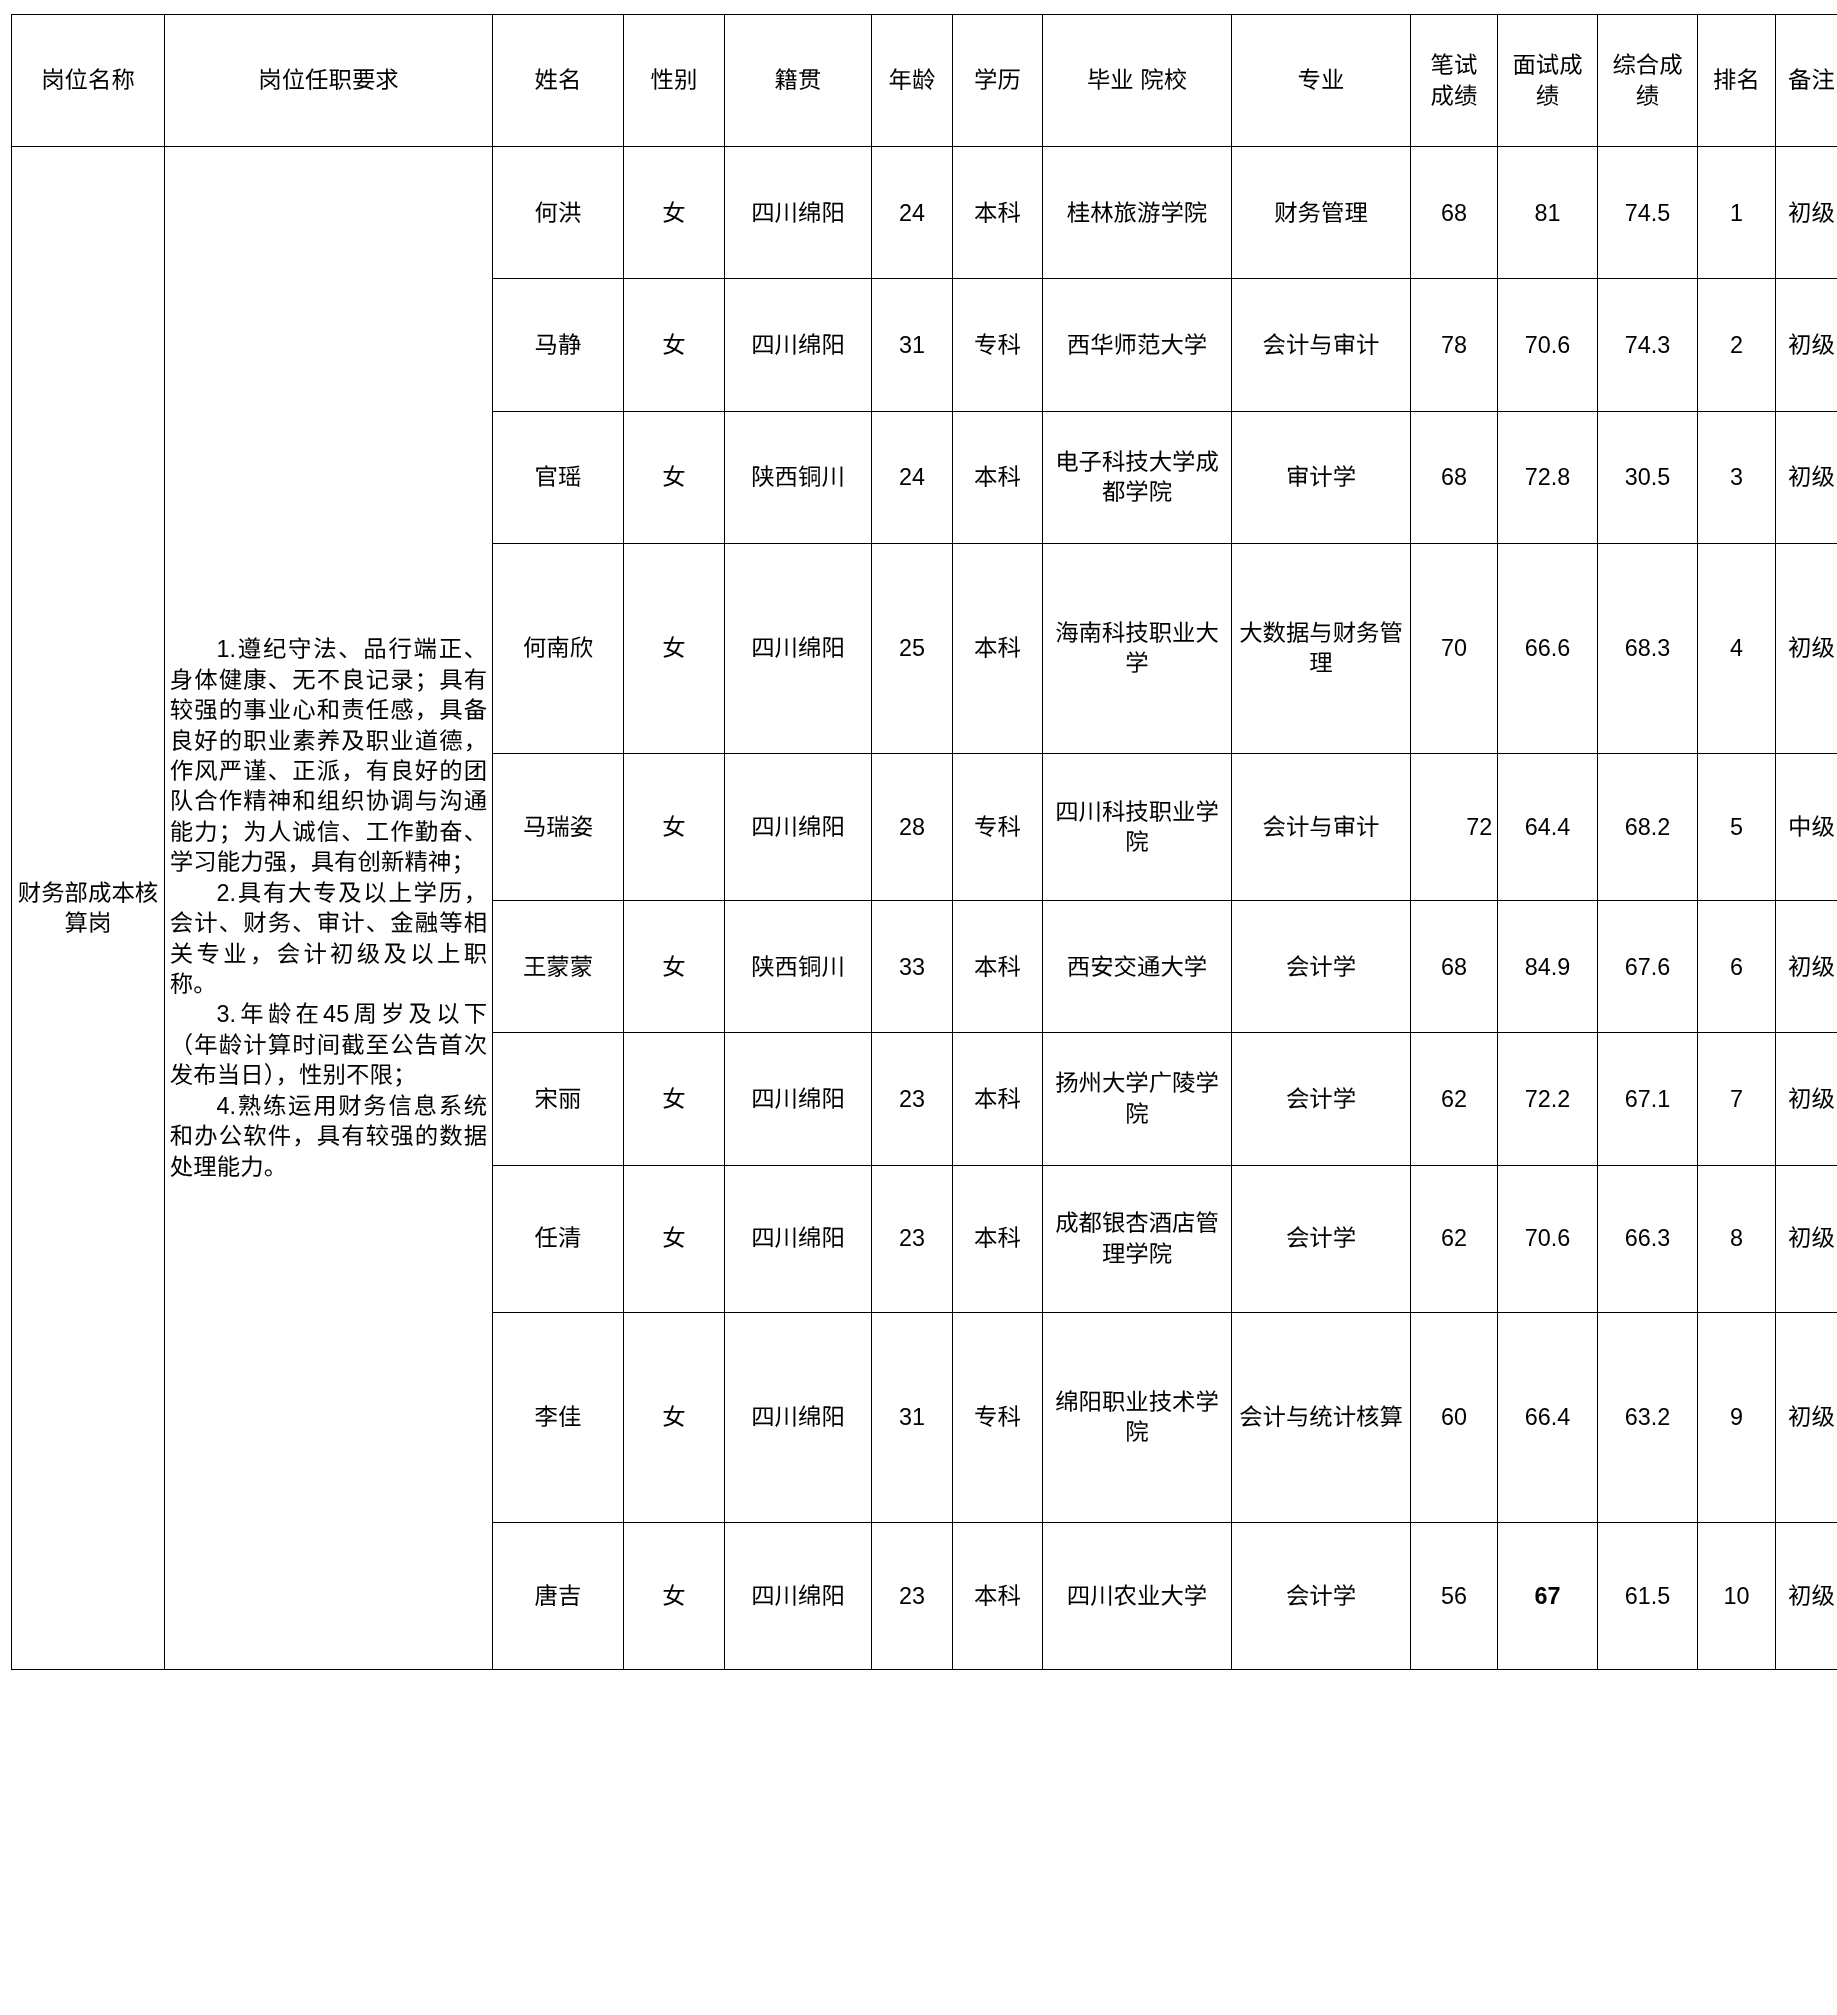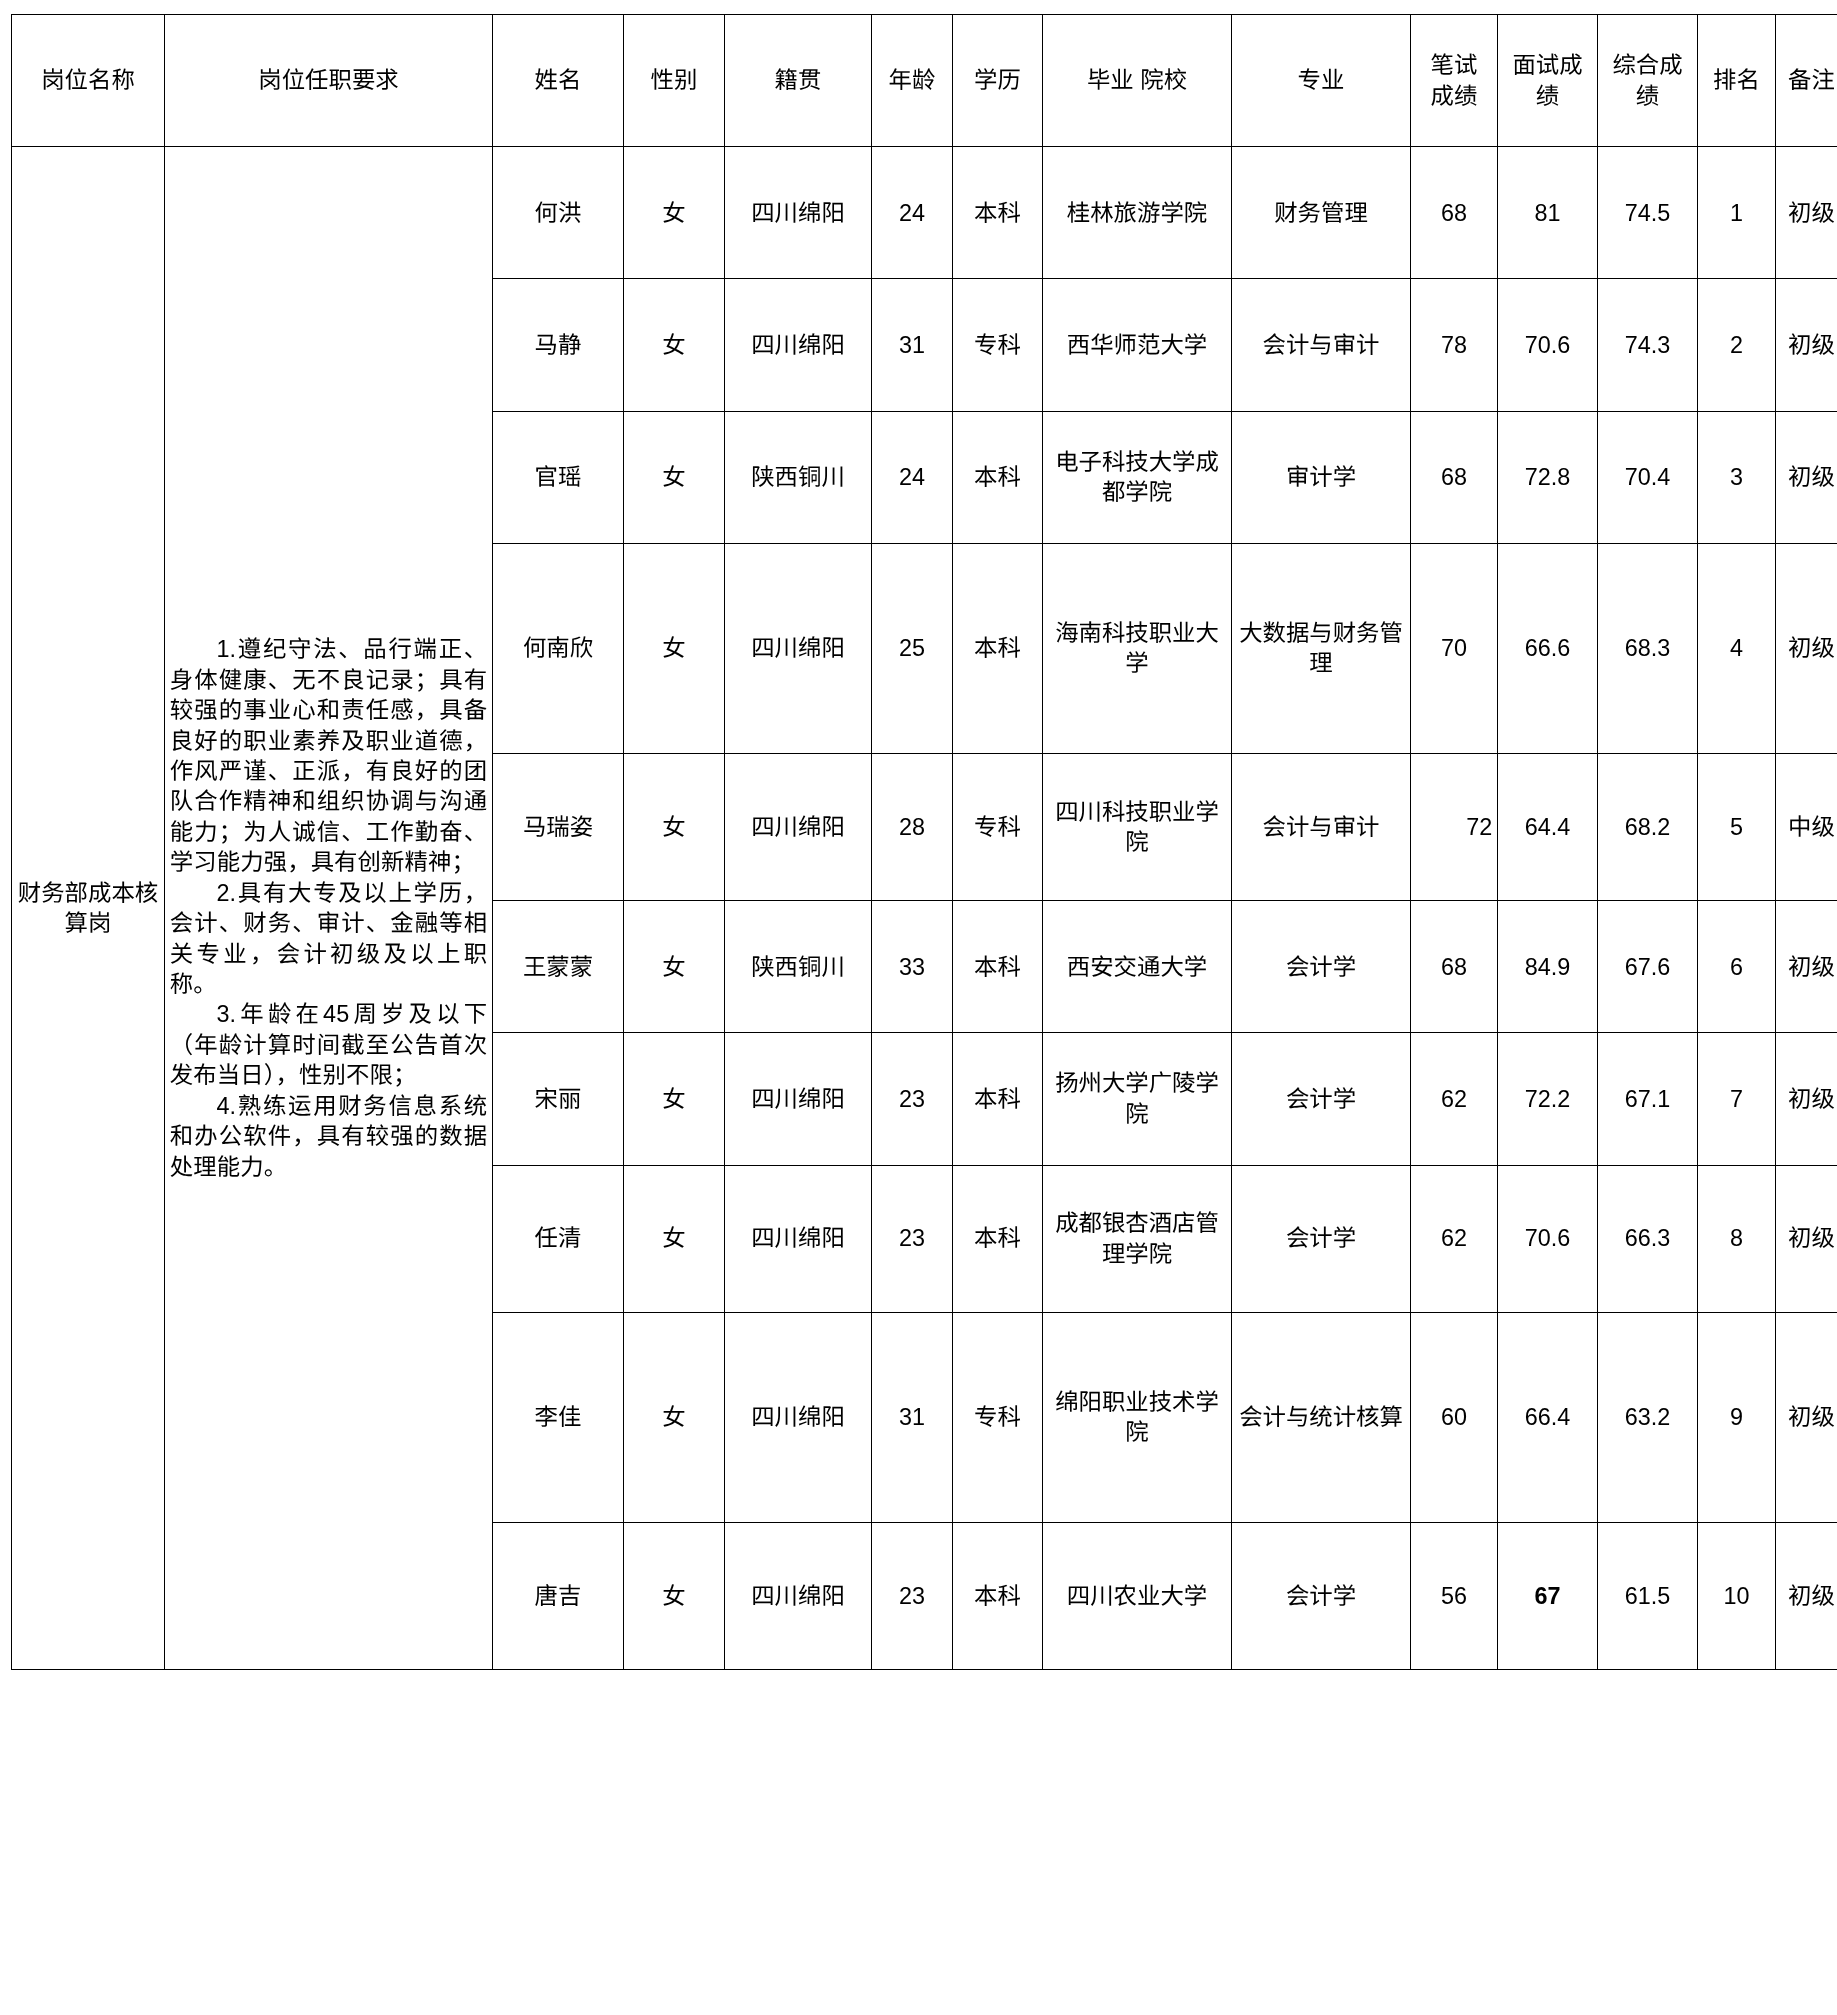--- a/index.html
+++ b/index.html
@@ -171,21 +171,21 @@
         <tr class="data-row">
           <td style="height: 125px;">官瑶</td>
           <td style="height: 125px;">女</td>
           <td style="height: 125px;">陕西铜川</td>
           <td class="num-cell" style="height: 125px;">24</td>
           <td style="height: 125px;">本科</td>
           <td class="school-cell" style="height: 125px;">电子科技大学成都学院</td>
           <td class="major-cell" style="height: 125px;">审计学</td>
           <td class="num-cell" style="height: 125px;">68</td>
           <td class="num-cell" style="height: 125px;">72.8</td>
-          <td class="num-cell" style="height: 125px;">70.4</td>
+          <td class="num-cell" style="height: 125px;">30.5</td>
           <td class="num-cell" style="height: 125px;">3</td>
           <td style="height: 125px;">初级</td>
         </tr>
         <tr class="data-row">
           <td style="height: 203px;">何南欣</td>
           <td style="height: 203px;">女</td>
           <td style="height: 203px;">四川绵阳</td>
           <td class="num-cell" style="height: 203px;">25</td>
           <td style="height: 203px;">本科</td>
           <td class="school-cell" style="height: 203px;">海南科技职业大学</td>

